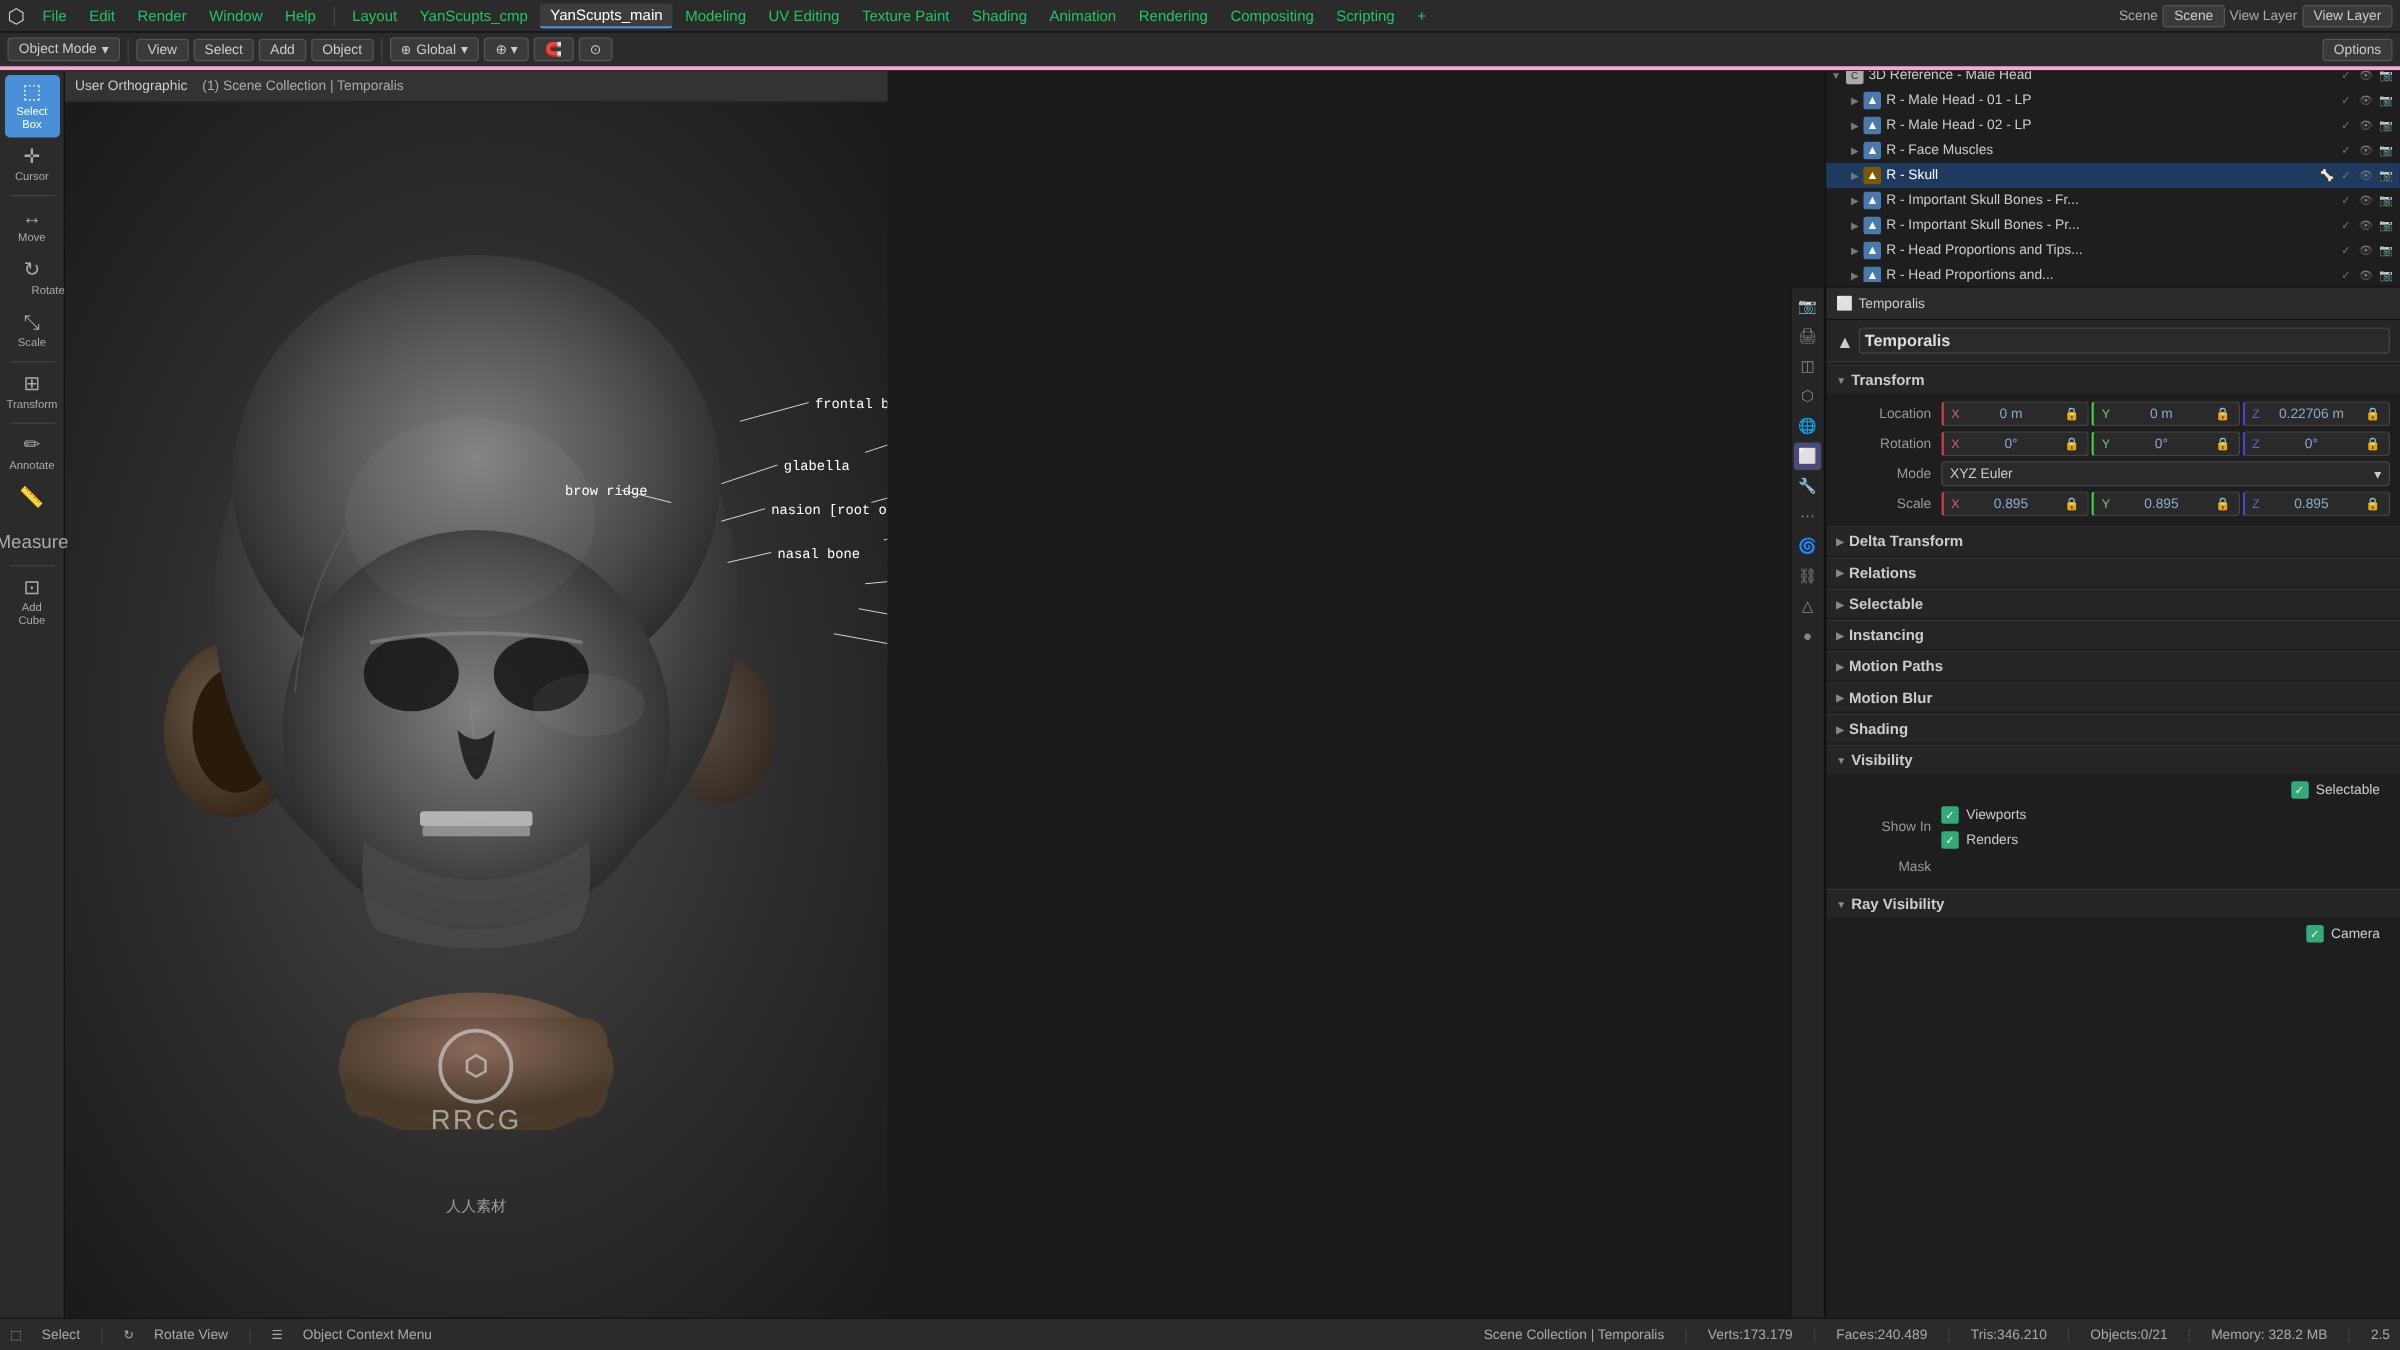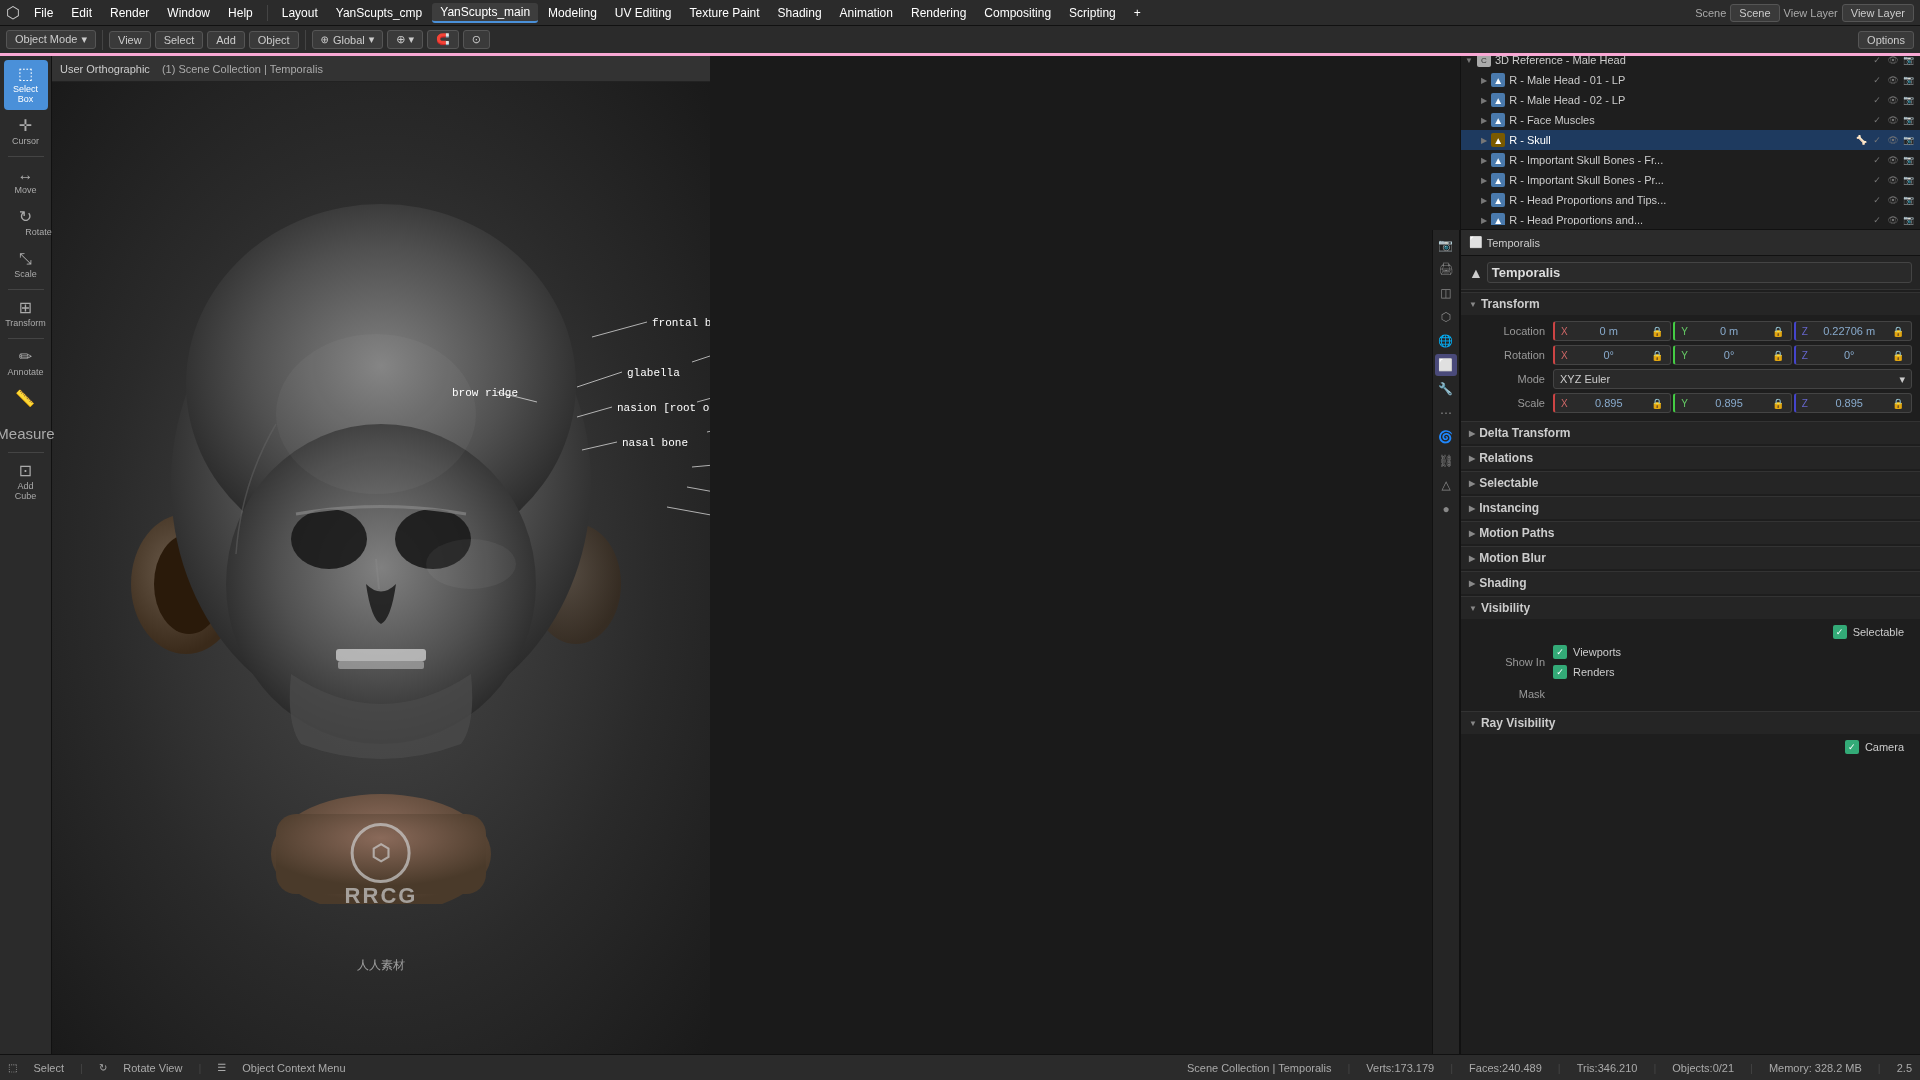--- a/index.html
+++ b/index.html
@@ -4,21 +4,21 @@
   <style>
     * { box-sizing: border-box; margin: 0; padding: 0; }
     body { background: #1a1a1a; color: #ccc; font-family: 'Arial', sans-serif; font-size: 12px; overflow: hidden; width: 1920px; height: 1080px; position: relative; }
 
     
     #top-menubar {
       position: absolute; top: 0; left: 0; right: 0; height: 26px;
       background: #2b2b2b; border-bottom: 1px solid #111;
       display: flex; align-items: center; padding: 0 6px; gap: 2px; z-index: 100;
     }
-    .menu-item { padding: 2px 8px; cursor: pointer; font-size: 12px; color: #ffffff; border-radius: 3px; }
+    .menu-item { padding: 2px 8px; cursor: pointer; font-size: 12px; color: #22c55e; border-radius: 3px; }
     .menu-sep { width: 1px; height: 16px; background: #444; margin: 0 4px; }
     .menu-right { margin-left: auto; display: flex; align-items: center; gap: 4px; }
 
     
     #toolbar-2 {
       position: absolute; top: 26px; left: 0; right: 0; height: 30px;
       background: #2b2b2b; border-bottom: 3px solid #f9a8d4;
       display: flex; align-items: center; padding: 0 6px; gap: 4px; z-index: 100;
     }
     .tb2-btn { padding: 2px 8px; background: #3a3a3a; border: 1px solid #555; border-radius: 3px; cursor: pointer; font-size: 11px; color: #ccc; }
@@ -362,21 +362,21 @@
 
     <line x1="690" y1="415" x2="635" y2="405" stroke="white" stroke-width="0.8" opacity="0.8"></line>
     <text x="695" y="419" fill="white" font-size="11" font-family="Courier New">angle of mandible</text>
 
     <line x1="670" y1="435" x2="615" y2="425" stroke="white" stroke-width="0.8" opacity="0.8"></line>
     <text x="675" y="439" fill="white" font-size="11" font-family="Courier New">mandible [lower jawbone]</text>
   </svg>
 
   <div style="position:absolute; bottom:80px; left:50%; transform:translateX(-50%); display:flex; flex-direction:column; align-items:center; opacity:0.7;">
     <div style="width:60px;height:60px;border:3px solid #ccc;border-radius:50%;display:flex;align-items:center;justify-content:center;font-size:22px;color:#ccc;font-weight:bold;">⬡</div>
-    <div style="font-size:22px;font-weight:bold;color:#ccc;letter-spacing:2px;">RRCG</div>
+    <div style="font-size:22px;font-weight:normal;color:#ccc;letter-spacing:2px;">RRCG</div>
     <div style="font-size:12px;color:#ccc;margin-top:48px;">人人素材</div>
   </div>
 
 </div>
 
 <div id="right-panel">
 
   <div id="outliner">
     <div id="outliner-header">
       <span style="font-size:10px;">⬡</span>

